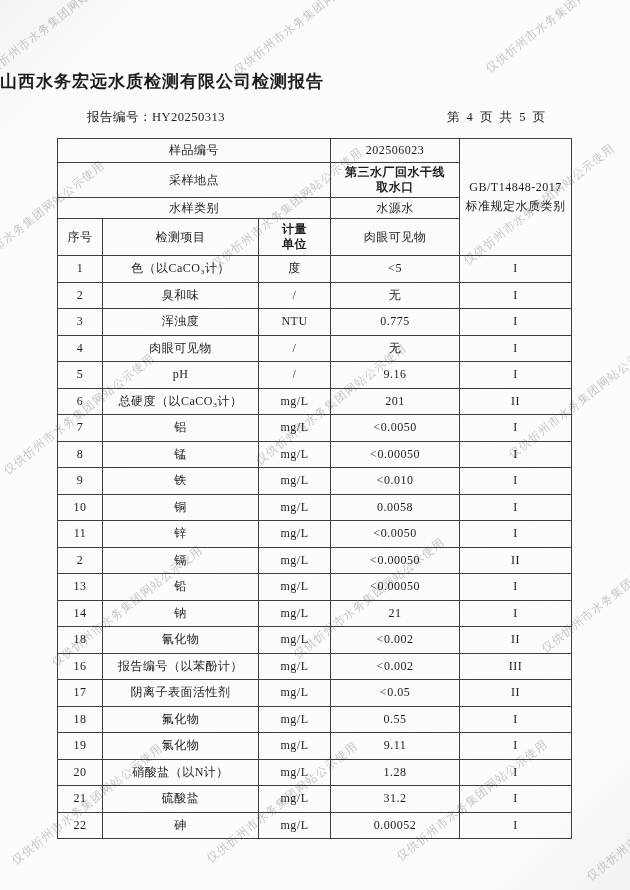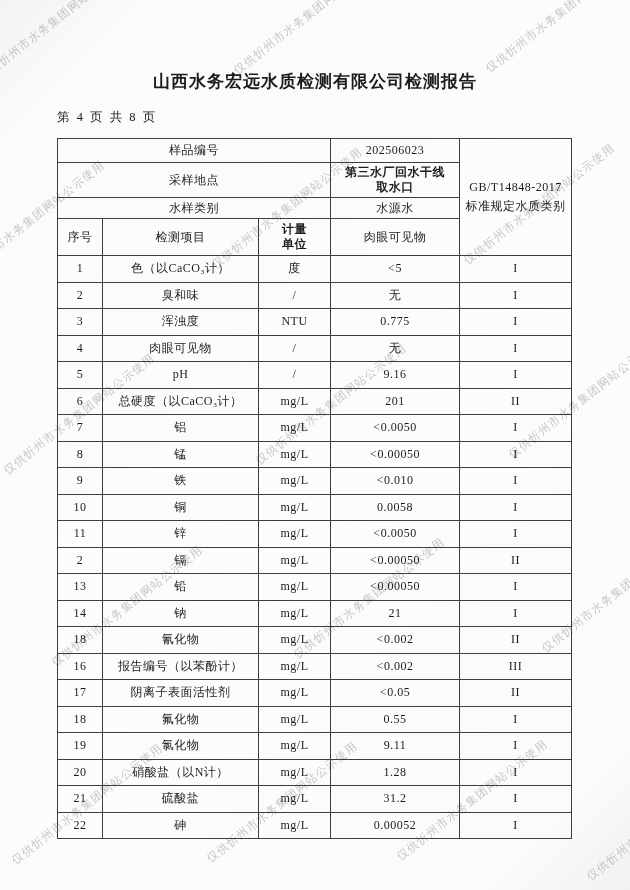--- a/index.html
+++ b/index.html
@@ -19,21 +19,21 @@
     font-size:11.5px;line-height:16px;letter-spacing:1px;white-space:nowrap;
     opacity:.5;
     transform:rotate(-38deg);
     transform-origin:0 100%;
     font-family:"Liberation Sans","DejaVu Sans",sans-serif;
   }
   
   .content{position:relative;z-index:2;}
   .title{
     padding-top:70px;
-    text-align:center;
+    text-align:left;
     font-family:"Liberation Sans","DejaVu Sans",sans-serif;
     font-weight:bold;
     font-size:17px;
     letter-spacing:1px;
   }
   .meta{
     width:514px;margin:16px auto 0 57px;
     display:flex;justify-content:space-between;align-items:flex-end;
     font-size:12.5px;
   }
@@ -87,21 +87,22 @@
       <span class="wm" style="left: 18px; top: 852px; color: rgb(143, 143, 143);">仅供忻州市水务集团网站公示使用</span>
       <span class="wm" style="left: 213px; top: 850px; color: rgb(143, 143, 143);">仅供忻州市水务集团网站公示使用</span>
       <span class="wm" style="left: 403px; top: 848px; color: rgb(143, 143, 143);">仅供忻州市水务集团网站公示使用</span>
       <span class="wm" style="left: 593px; top: 868px; color: rgb(143, 143, 143);">仅供忻州市水务集团网站公示使用</span>
     </div>
 
   <div class="content">
     <div class="title">山西水务宏远水质检测有限公司检测报告</div>
 
     <div class="meta">
-      <span class="page-info">第 4 页 共 8 页</span>
+      <span class="report-no"><span>报告编号：</span><span>HY20250313</span></span>
+      <span class="page-info">第 4 页 共 5 页</span>
     </div>
 
     <table class="report">
       <colgroup>
         <col style="width:45px">
           <col style="width:156px">
           <col style="width:72px">
           <col style="width:129px">
           <col style="width:112px">
       </colgroup>

